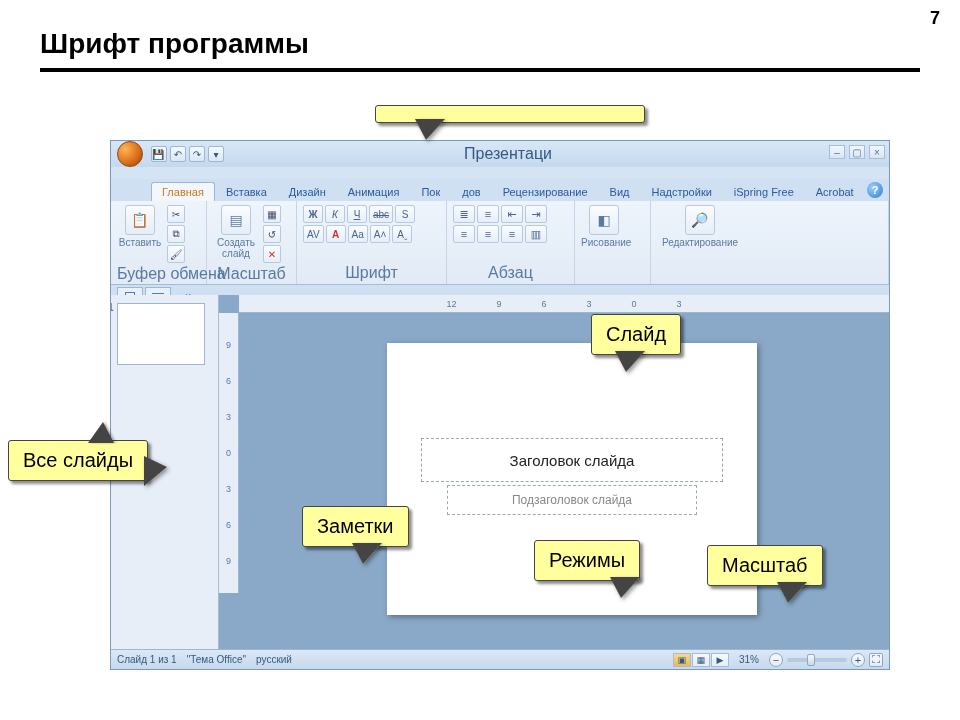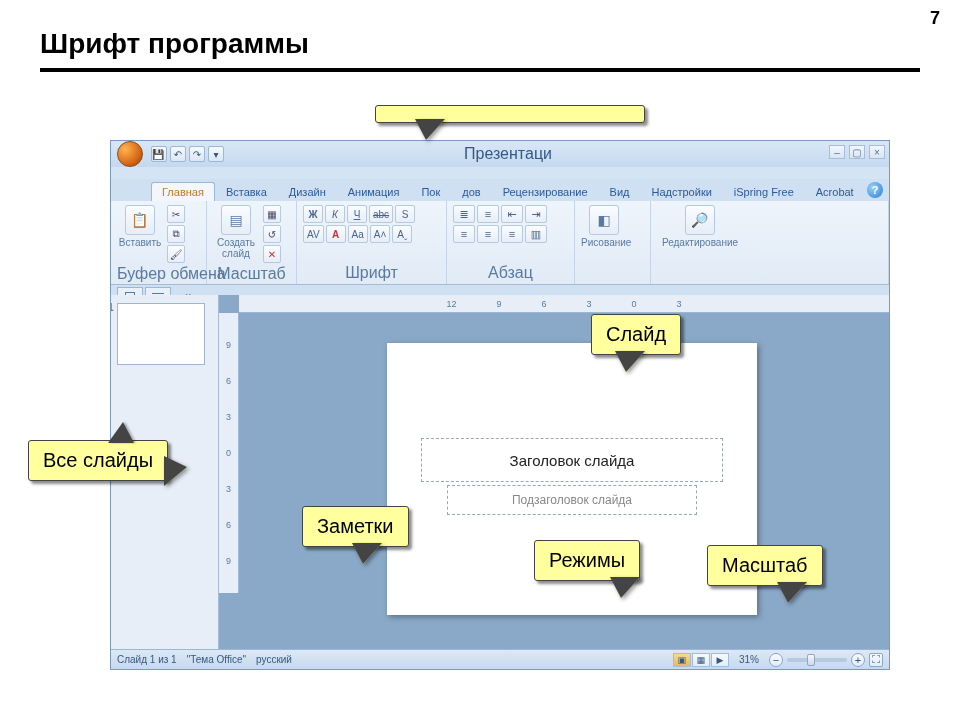--- a/index.html
+++ b/index.html
@@ -361,21 +361,21 @@
 <div class="page-num">7</div>
 <div class="rule"></div>
 
 <div class="callout" style="left:375px; top:105px; width:270px;">
   <span class="tail down" style="left:40px;"></span>
 </div>
 <div class="callout" style="left:591px; top:314px;">
   <span>Слайд</span>
   <span class="tail down" style="left:24px;"></span>
 </div>
-<div class="callout" style="left:28px; top:440px;">
+<div class="callout" style="left:8px; top:440px;">
   <span>Все слайды</span>
   <span class="tail up" style="left:80px;"></span>
   <span class="tail right"></span>
 </div>
 <div class="callout" style="left:302px; top:506px;">
   <span>Заметки</span>
   <span class="tail down" style="left:50px;"></span>
 </div>
 <div class="callout" style="left:534px; top:540px;">
   <span>Режимы</span>

